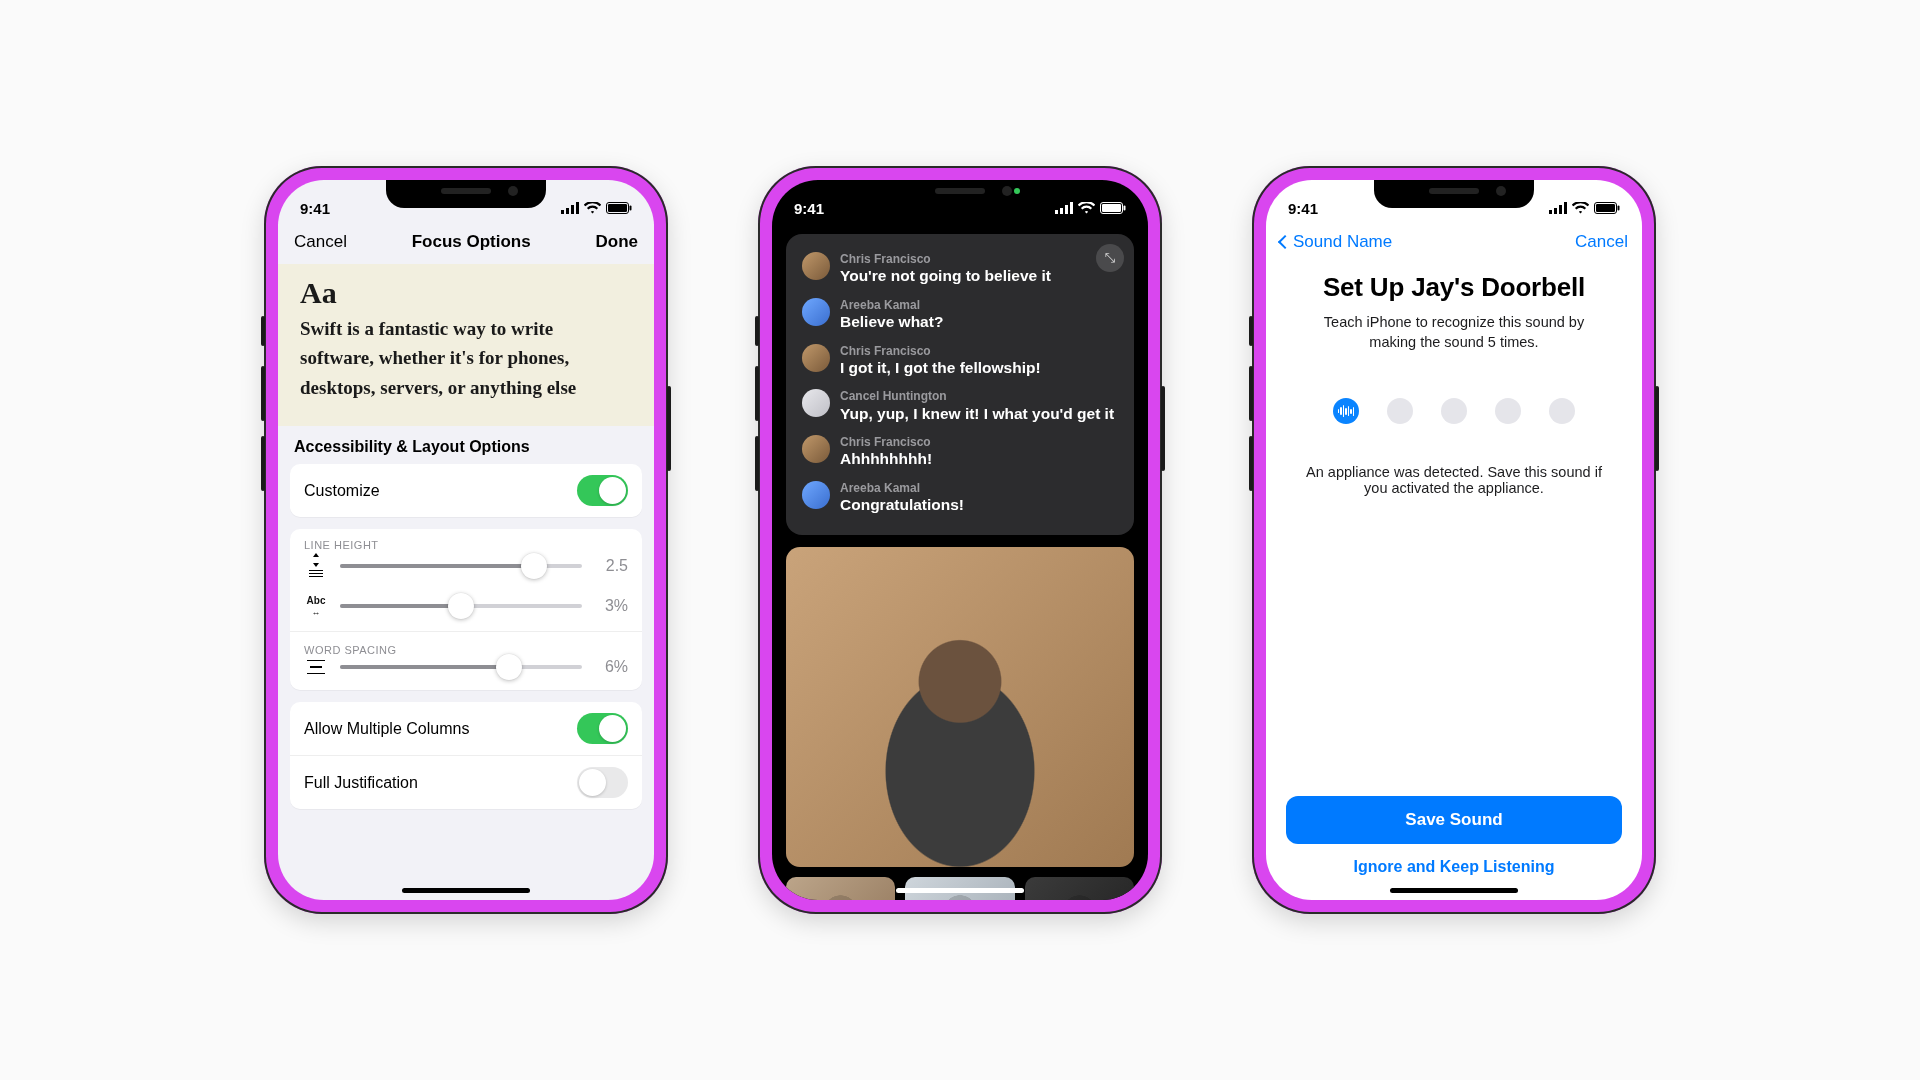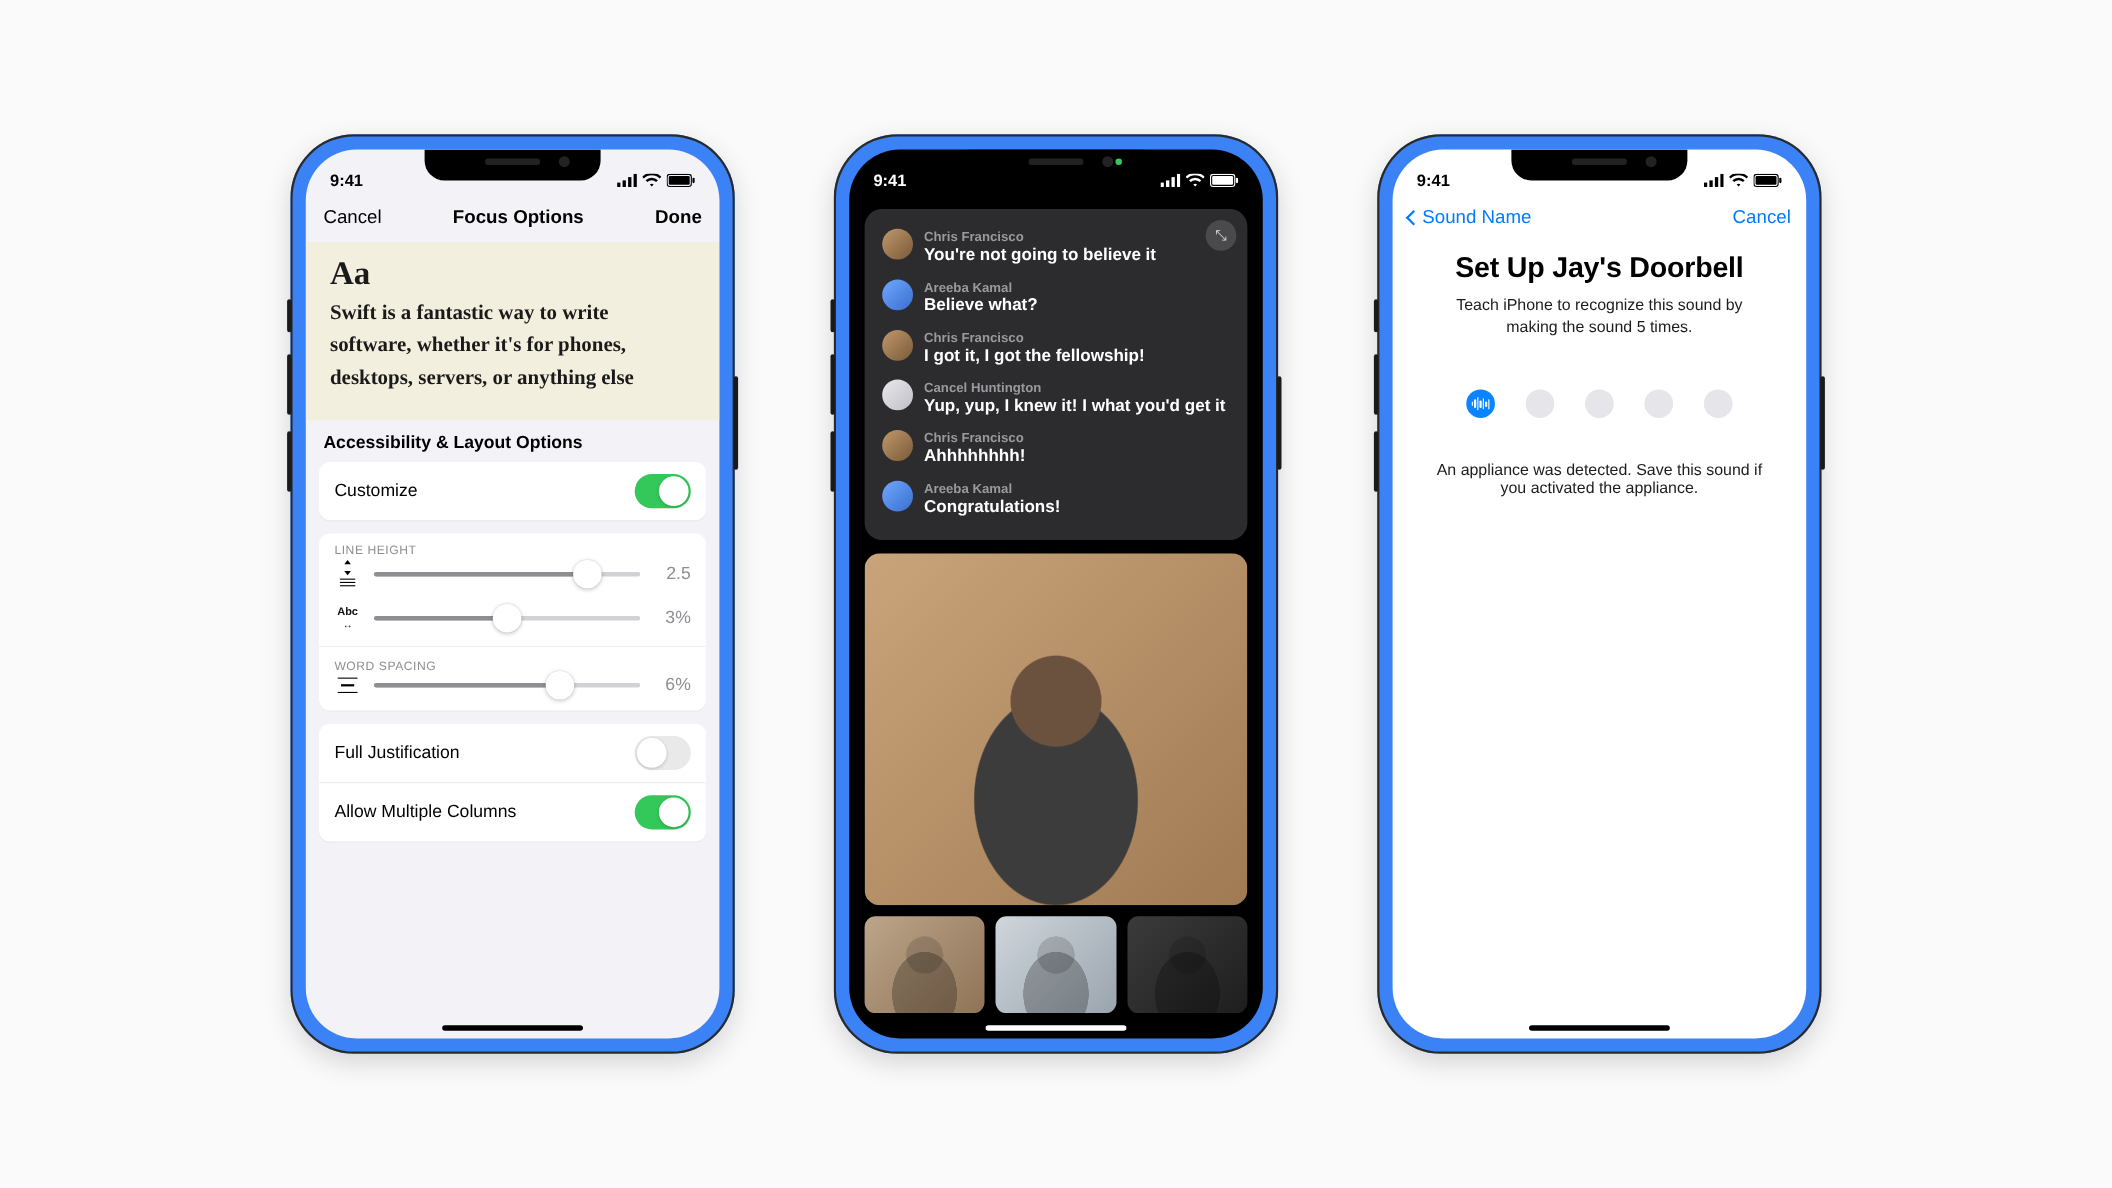--- a/index.html
+++ b/index.html
@@ -12,22 +12,22 @@
     justify-content: center;
     align-items: center;
     gap: 90px;
     overflow: hidden;
   }
 
   
   .phone {
     position: relative;
     width: 404px;
-    height: 836px;
-    background: #3b82f6;
+    height: 748px;
+    background: #d946ef;
     border-radius: 58px;
     padding: 14px;
     box-shadow: 0 8px 24px rgba(0,0,0,.15), inset 0 0 0 2px #2a2a2a;
   }
   .phone .side-btn { position:absolute; background:#1a1a1a; border-radius:2px; }
   .phone .side-btn.l1 { left:-3px; top:150px; width:4px; height:30px; }
   .phone .side-btn.l2 { left:-3px; top:200px; width:4px; height:55px; }
   .phone .side-btn.l3 { left:-3px; top:270px; width:4px; height:55px; }
   .phone .side-btn.r1 { right:-3px; top:220px; width:4px; height:85px; }
 
@@ -293,28 +293,28 @@
         <div class="slider-track">
           <div class="slider-fill" style="width:70%"></div>
           <div class="slider-knob" style="left:70%"></div>
         </div>
         <div class="slider-val">6%</div>
       </div>
     </div>
 
     <div class="card">
       <div class="row">
+        <span>Allow Multiple Columns</span>
+        <div class="switch on">
+            <div class="knob"></div>
+          </div>
+      </div>
+      <div class="row">
         <span>Full Justification</span>
         <div class="switch">
-            <div class="knob"></div>
-          </div>
-      </div>
-      <div class="row">
-        <span>Allow Multiple Columns</span>
-        <div class="switch on">
             <div class="knob"></div>
           </div>
       </div>
     </div>
 
     <div class="home-indicator"></div>
   </div>
 </div>
 
 <div class="phone p2 dark">
@@ -481,16 +481,20 @@
             </div>
           </div>
           <div class="dot"></div>
           <div class="dot"></div>
           <div class="dot"></div>
           <div class="dot"></div>
         </div>
       <p class="hint">An appliance was detected. Save this sound if you activated the appliance.</p>
     </div>
 
+    <div class="footer">
+      <button class="primary-btn">Save Sound</button>
+      <button class="link-btn">Ignore and Keep Listening</button>
+    </div>
 
     <div class="home-indicator"></div>
   </div>
 </div>
 
 </body></html>

